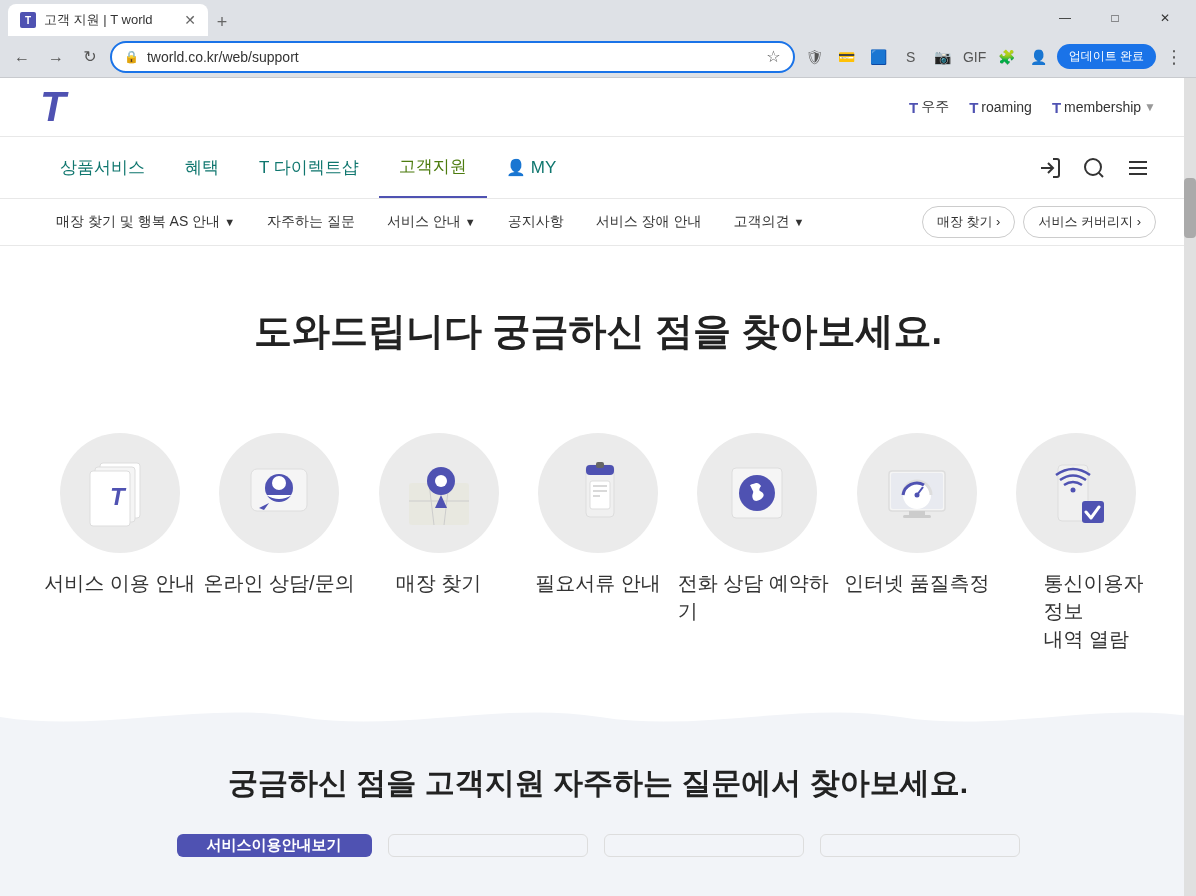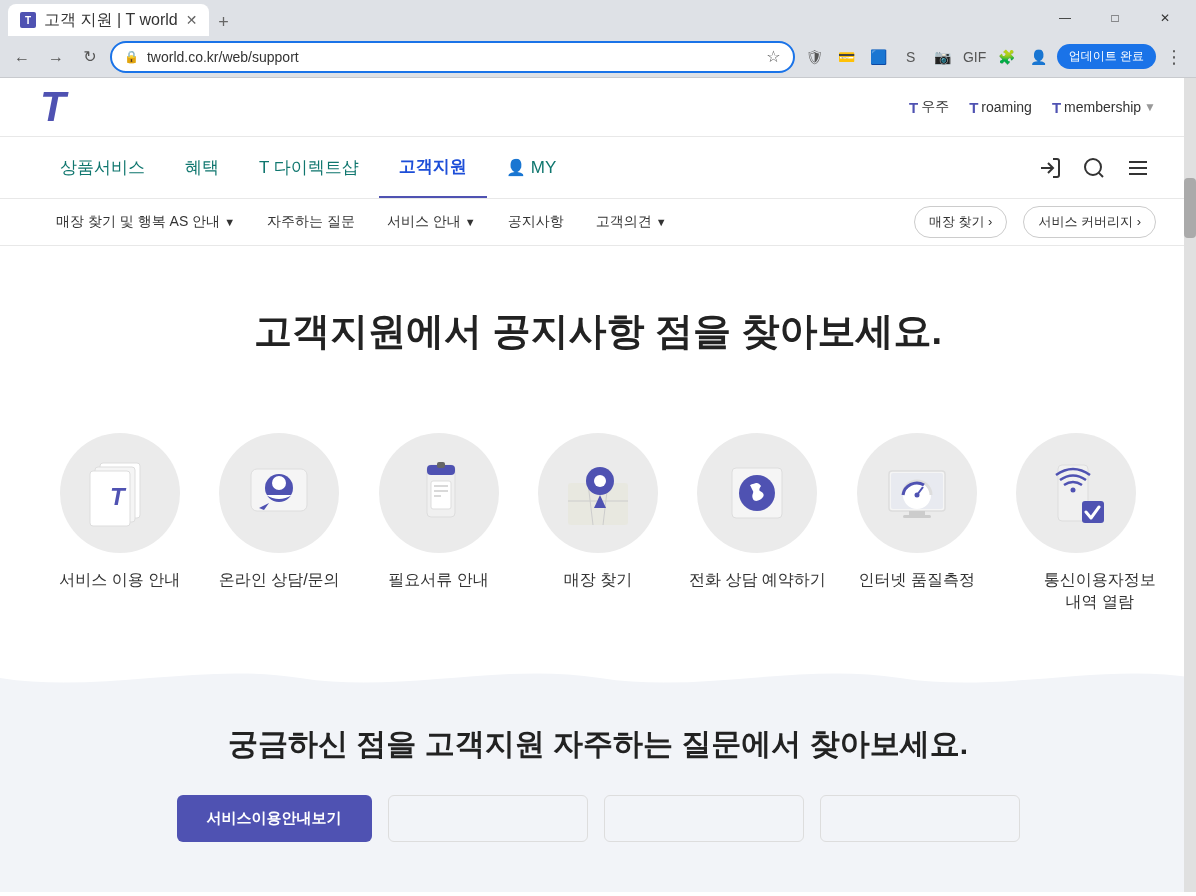--- a/index.html
+++ b/index.html
@@ -4,21 +4,21 @@
   <style>
     * { margin: 0; padding: 0; box-sizing: border-box; }
     body { font-family: 'Malgun Gothic', 'Apple SD Gothic Neo', sans-serif; background: #fff; width: 1196px; overflow-x: hidden; }
 
     
     .browser-chrome { background: #dee1e6; width: 100%; }
     .browser-titlebar { display: flex; align-items: center; height: 36px; padding: 0 8px; gap: 6px; }
     .browser-tabs { display: flex; align-items: flex-end; flex: 1; height: 36px; }
     .browser-tab { display: flex; align-items: center; background: #fff; border-radius: 8px 8px 0 0; height: 32px; padding: 0 12px; gap: 8px; min-width: 200px; font-size: 12px; color: #333; }
     .browser-tab-icon { width: 16px; height: 16px; background: #4f52b2; border-radius: 2px; display: flex; align-items: center; justify-content: center; color: #fff; font-size: 10px; font-weight: bold; }
-    .browser-tab-title { flex: 1; font-size: 16px; }
+    .browser-tab-title { flex: 1; font-size: 13px; }
     .browser-tab-close { cursor: pointer; color: #666; font-size: 14px; }
     .browser-new-tab { width: 28px; height: 28px; display: flex; align-items: center; justify-content: center; color: #666; font-size: 18px; cursor: pointer; }
     .browser-window-controls { display: flex; gap: 4px; margin-left: auto; }
     .win-btn { width: 46px; height: 32px; display: flex; align-items: center; justify-content: center; cursor: pointer; font-size: 12px; color: #333; }
 
     .browser-toolbar { display: flex; align-items: center; height: 42px; padding: 0 8px; gap: 6px; background: #dee1e6; border-bottom: 1px solid #c8cace; }
     .nav-btn { width: 28px; height: 28px; display: flex; align-items: center; justify-content: center; cursor: pointer; border-radius: 50%; color: #555; font-size: 16px; }
     .address-bar { flex: 1; display: flex; align-items: center; background: #fff; border-radius: 20px; height: 32px; padding: 0 12px; gap: 8px; border: 2px solid #1a73e8; }
     .address-bar-lock { color: #555; font-size: 12px; }
     .address-bar-url { flex: 1; font-size: 14px; color: #333; }
@@ -36,42 +36,42 @@
     .logo { display: flex; align-items: center; }
     .logo-t { font-size: 42px; font-weight: 900; color: #4f52b2; line-height: 1; font-style: italic; }
     .header-right { display: flex; align-items: center; gap: 20px; }
     .header-link { display: flex; align-items: center; gap: 3px; font-size: 14px; color: #333; cursor: pointer; text-decoration: none; }
     .header-link .t-prefix { color: #4f52b2; font-weight: 700; font-size: 15px; }
     .header-link-dropdown { color: #999; font-size: 12px; }
 
     
     .main-nav { display: flex; align-items: center; padding: 0 40px; border-bottom: 1px solid #e8e8e8; }
     .nav-item { padding: 18px 20px; font-size: 17px; color: #0f766e; cursor: pointer; font-weight: 500; }
-    .nav-item.active { color: #1d4ed8; font-weight: 700; border-bottom: 2px solid #4f52b2; }
+    .nav-item.active { color: #4d7c0f; font-weight: 400; border-bottom: 2px solid #4f52b2; }
     .nav-item-my { display: flex; align-items: center; gap: 4px; }
     .nav-right { margin-left: auto; display: flex; align-items: center; gap: 8px; }
     .nav-icon-btn { width: 36px; height: 36px; display: flex; align-items: center; justify-content: center; cursor: pointer; font-size: 20px; color: #333; }
 
     
     .sub-nav { display: flex; align-items: center; padding: 0 40px; border-bottom: 1px solid #e8e8e8; gap: 0; background: #fff; }
     .sub-nav-item { padding: 14px 16px; font-size: 14px; color: #333; cursor: pointer; white-space: nowrap; display: flex; align-items: center; gap: 4px; }
-    .sub-nav-btn { margin-left: auto; display: flex; align-items: flex-end; gap: 16px; }
+    .sub-nav-btn { margin-left: auto; display: flex; align-items: flex-end; gap: 8px; }
     .sub-btn { padding: 6px 14px; border: 1px solid #ccc; border-radius: 20px; font-size: 13px; cursor: pointer; display: flex; align-items: center; gap: 4px; color: #333; background: #fff; white-space: nowrap; }
 
     
     .hero { text-align: center; padding: 60px 40px 40px; }
     .hero-title { font-size: 38px; font-weight: 700; color: #222; margin-bottom: 16px; }
     .hero-subtitle { font-size: 15px; color: #666; }
 
     
     .icon-grid { display: flex; align-items: flex-start; padding: 20px 40px 40px; gap: 0; overflow: hidden; }
     .icon-item { flex: 1; display: flex; flex-direction: column; align-items: center; gap: 16px; cursor: pointer; min-width: 140px; }
     .icon-circle { width: 120px; height: 120px; border-radius: 50%; background: #f0f0f0; display: flex; align-items: center; justify-content: center; overflow: hidden; position: relative; }
-    .icon-label { font-size: 16px; color: #333; text-align: center; font-weight: 500; line-height: 1.4; }
-    .bottom-btn { padding: 14px 30px; border-radius: 6px; font-size: 15px; cursor: pointer; font-weight: 600; }
+    .icon-label { font-size: 20px; color: #333; text-align: left; font-weight: 500; line-height: 1.4; }
+    .bottom-btn { padding: 2px 30px; border-radius: 6px; font-size: 15px; cursor: pointer; font-weight: 600; }
     .bottom-btn-primary { background: #4f52b2; color: #fff; border: none; }
     .bottom-btn-secondary { background: #fff; color: #333; border: 1px solid #ccc; }
 
     
     .scrollbar { position: absolute; right: 0; top: 0; width: 12px; height: 100%; background: #e0e0e0; }
     .scrollbar-thumb { width: 100%; height: 60px; background: #aaa; border-radius: 4px; margin-top: 100px; }
   </style>
 </head>
 <body>
 
@@ -192,35 +192,38 @@
       <span>자주하는 질문</span>
     </div>
     <div class="sub-nav-item">
       <span>서비스 안내</span>
       <span style="font-size:11px;">▼</span>
     </div>
     <div class="sub-nav-item">
       <span>공지사항</span>
     </div>
     <div class="sub-nav-item">
+      <span>서비스 장애 안내</span>
+    </div>
+    <div class="sub-nav-item">
       <span>고객의견</span>
       <span style="font-size:11px;">▼</span>
     </div>
     <div class="sub-nav-btn">
       <button class="sub-btn">
         <span>매장 찾기 ›</span>
       </button>
       <button class="sub-btn">
         <span>서비스 커버리지 ›</span>
       </button>
     </div>
   </div>
 
   <div class="hero">
-    <h1 class="hero-title">고객지원에서 공지사항 점을 찾아보세요.</h1>
+    <h1 class="hero-title">도와드립니다 궁금하신 점을 찾아보세요.</h1>
   </div>
 
   <div class="icon-grid">
 
     <div class="icon-item">
       <div class="icon-circle" style="background:#ebebeb;">
         <svg width="80" height="80" viewBox="0 0 80 80">
           <rect x="20" y="10" width="40" height="55" rx="3" fill="#fff" stroke="#ddd" stroke-width="1"></rect>
           <rect x="15" y="14" width="40" height="55" rx="3" fill="#f5f5f5" stroke="#ddd" stroke-width="1"></rect>
           <rect x="10" y="18" width="40" height="55" rx="3" fill="#fff" stroke="#ddd" stroke-width="1"></rect>
@@ -240,49 +243,49 @@
           <path d="M25 57 L30 50 L20 55 Z" fill="#4f52b2"></path>
         </svg>
       </div>
       <span class="icon-label">온라인 상담/문의</span>
     </div>
 
     <div class="icon-item">
       <div class="icon-circle" style="background:#ebebeb;">
         <svg width="80" height="80" viewBox="0 0 80 80">
 
+          <rect x="10" y="30" width="60" height="42" rx="3" fill="#e8e8e0"></rect>
+          <line x1="30" y1="30" x2="35" y2="72" stroke="#ccc" stroke-width="1"></line>
+          <line x1="50" y1="30" x2="45" y2="72" stroke="#ccc" stroke-width="1"></line>
+          <line x1="10" y1="48" x2="70" y2="48" stroke="#ccc" stroke-width="1"></line>
+
+          <circle cx="42" cy="28" r="14" fill="#4f52b2"></circle>
+          <circle cx="42" cy="28" r="6" fill="#fff"></circle>
+          <path d="M42 42 L36 55 L48 55 Z" fill="#4f52b2"></path>
+        </svg>
+      </div>
+      <span class="icon-label">매장 찾기</span>
+    </div>
+
+    <div class="icon-item">
+      <div class="icon-circle" style="background:#ebebeb;">
+        <svg width="80" height="80" viewBox="0 0 80 80">
+
           <rect x="28" y="12" width="28" height="52" rx="4" fill="#f0f0f0" stroke="#ddd" stroke-width="1"></rect>
           <rect x="28" y="12" width="28" height="10" rx="4" fill="#4f52b2"></rect>
 
           <rect x="32" y="28" width="20" height="28" rx="2" fill="#fff" stroke="#ddd" stroke-width="1"></rect>
           <line x1="35" y1="33" x2="49" y2="33" stroke="#ccc" stroke-width="1.5"></line>
           <line x1="35" y1="38" x2="49" y2="38" stroke="#ccc" stroke-width="1.5"></line>
           <line x1="35" y1="43" x2="42" y2="43" stroke="#ccc" stroke-width="1.5"></line>
 
           <rect x="38" y="9" width="8" height="6" rx="2" fill="#666"></rect>
         </svg>
       </div>
       <span class="icon-label">필요서류 안내</span>
-    </div>
-
-    <div class="icon-item">
-      <div class="icon-circle" style="background:#ebebeb;">
-        <svg width="80" height="80" viewBox="0 0 80 80">
-
-          <rect x="10" y="30" width="60" height="42" rx="3" fill="#e8e8e0"></rect>
-          <line x1="30" y1="30" x2="35" y2="72" stroke="#ccc" stroke-width="1"></line>
-          <line x1="50" y1="30" x2="45" y2="72" stroke="#ccc" stroke-width="1"></line>
-          <line x1="10" y1="48" x2="70" y2="48" stroke="#ccc" stroke-width="1"></line>
-
-          <circle cx="42" cy="28" r="14" fill="#4f52b2"></circle>
-          <circle cx="42" cy="28" r="6" fill="#fff"></circle>
-          <path d="M42 42 L36 55 L48 55 Z" fill="#4f52b2"></path>
-        </svg>
-      </div>
-      <span class="icon-label">매장 찾기</span>
     </div>
 
     <div class="icon-item">
       <div class="icon-circle" style="background:#ebebeb;">
         <svg width="80" height="80" viewBox="0 0 80 80">
           <rect x="15" y="15" width="50" height="50" rx="4" fill="#f5f5f5" stroke="#ddd" stroke-width="1"></rect>
           <circle cx="40" cy="40" r="18" fill="#4f52b2"></circle>
           <path d="M33 32 C33 32 35 36 36 38 C37 40 34 42 36 46 C38 50 44 47 46 44 C48 41 45 39 43 38 C41 37 44 33 44 33 C44 33 42 30 40 30 C38 30 33 32 33 32Z" fill="#fff"></path>
         </svg>
       </div>

